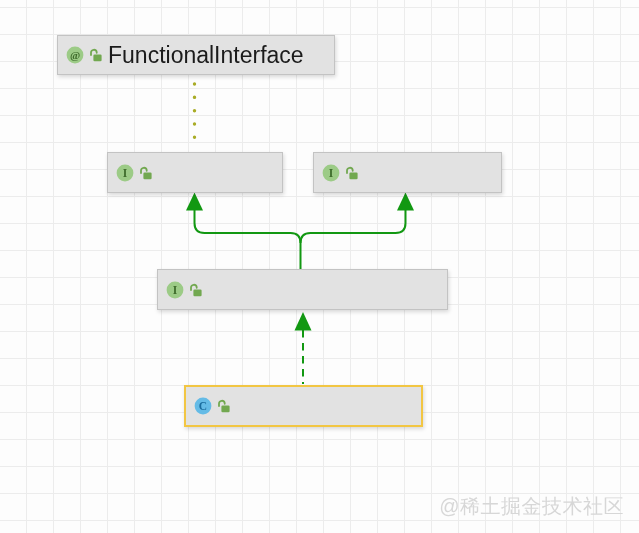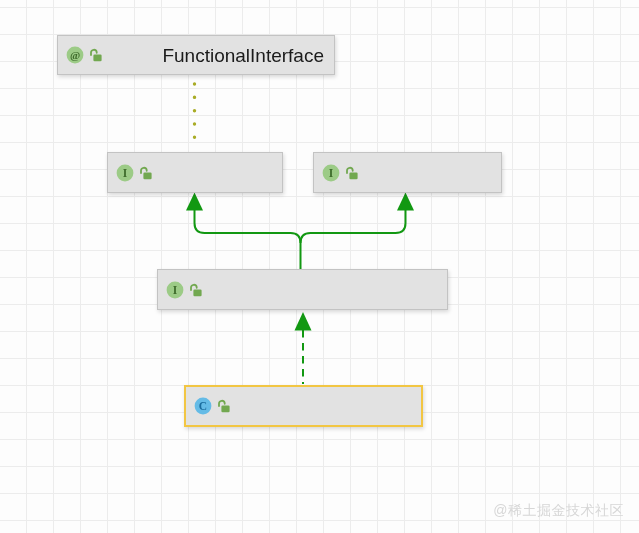--- a/index.html
+++ b/index.html
@@ -63,39 +63,39 @@
     border: 2px solid var(--selected_gold, #f2c643);
   }
   .node-icons {
     display: flex;
     align-items: center;
     gap: 4px;
     flex: none;
   }
   .node-label {
     flex: 1;
-    text-align: right;
-    font-size: 19px;
+    text-align: left;
+    font-size: 23px;
     color: var(--text_dark, #1b1b1b);
     white-space: nowrap;
     line-height: 1;
     padding: 0 4px;
   }
   .generic-param {
     color: var(--type_param_teal, #1e96b4);
   }
   .badge-letter {
     font-family: "Liberation Serif", "DejaVu Serif", serif;
     font-weight: bold;
   }
   #watermark {
     position: absolute;
     right: 15px;
     bottom: 13px;
-    font-size: 14px;
+    font-size: 20px;
     color: var(--watermark_gray, #d7d7d7);
     letter-spacing: 0.5px;
     user-select: none;
   }
 </style>
 </head>
 <body style="--inheritance_green: #129812; --annotation_olive: #a9ac26; --type_param_teal: #1e96b4; --selected_gold: #f2c643; --node_bg: #e2e2e2; --node_border: #c3c3c3; --icon_green_bg: #9ccb86; --icon_green_letter: #3e6b2b; --icon_blue_bg: #64bbe6; --icon_blue_letter: #1b6d9e; --lock_green: #72a850; --text_dark: #1b1b1b; --watermark_gray: #d7d7d7;">
 
 <div id="canvas">
 

